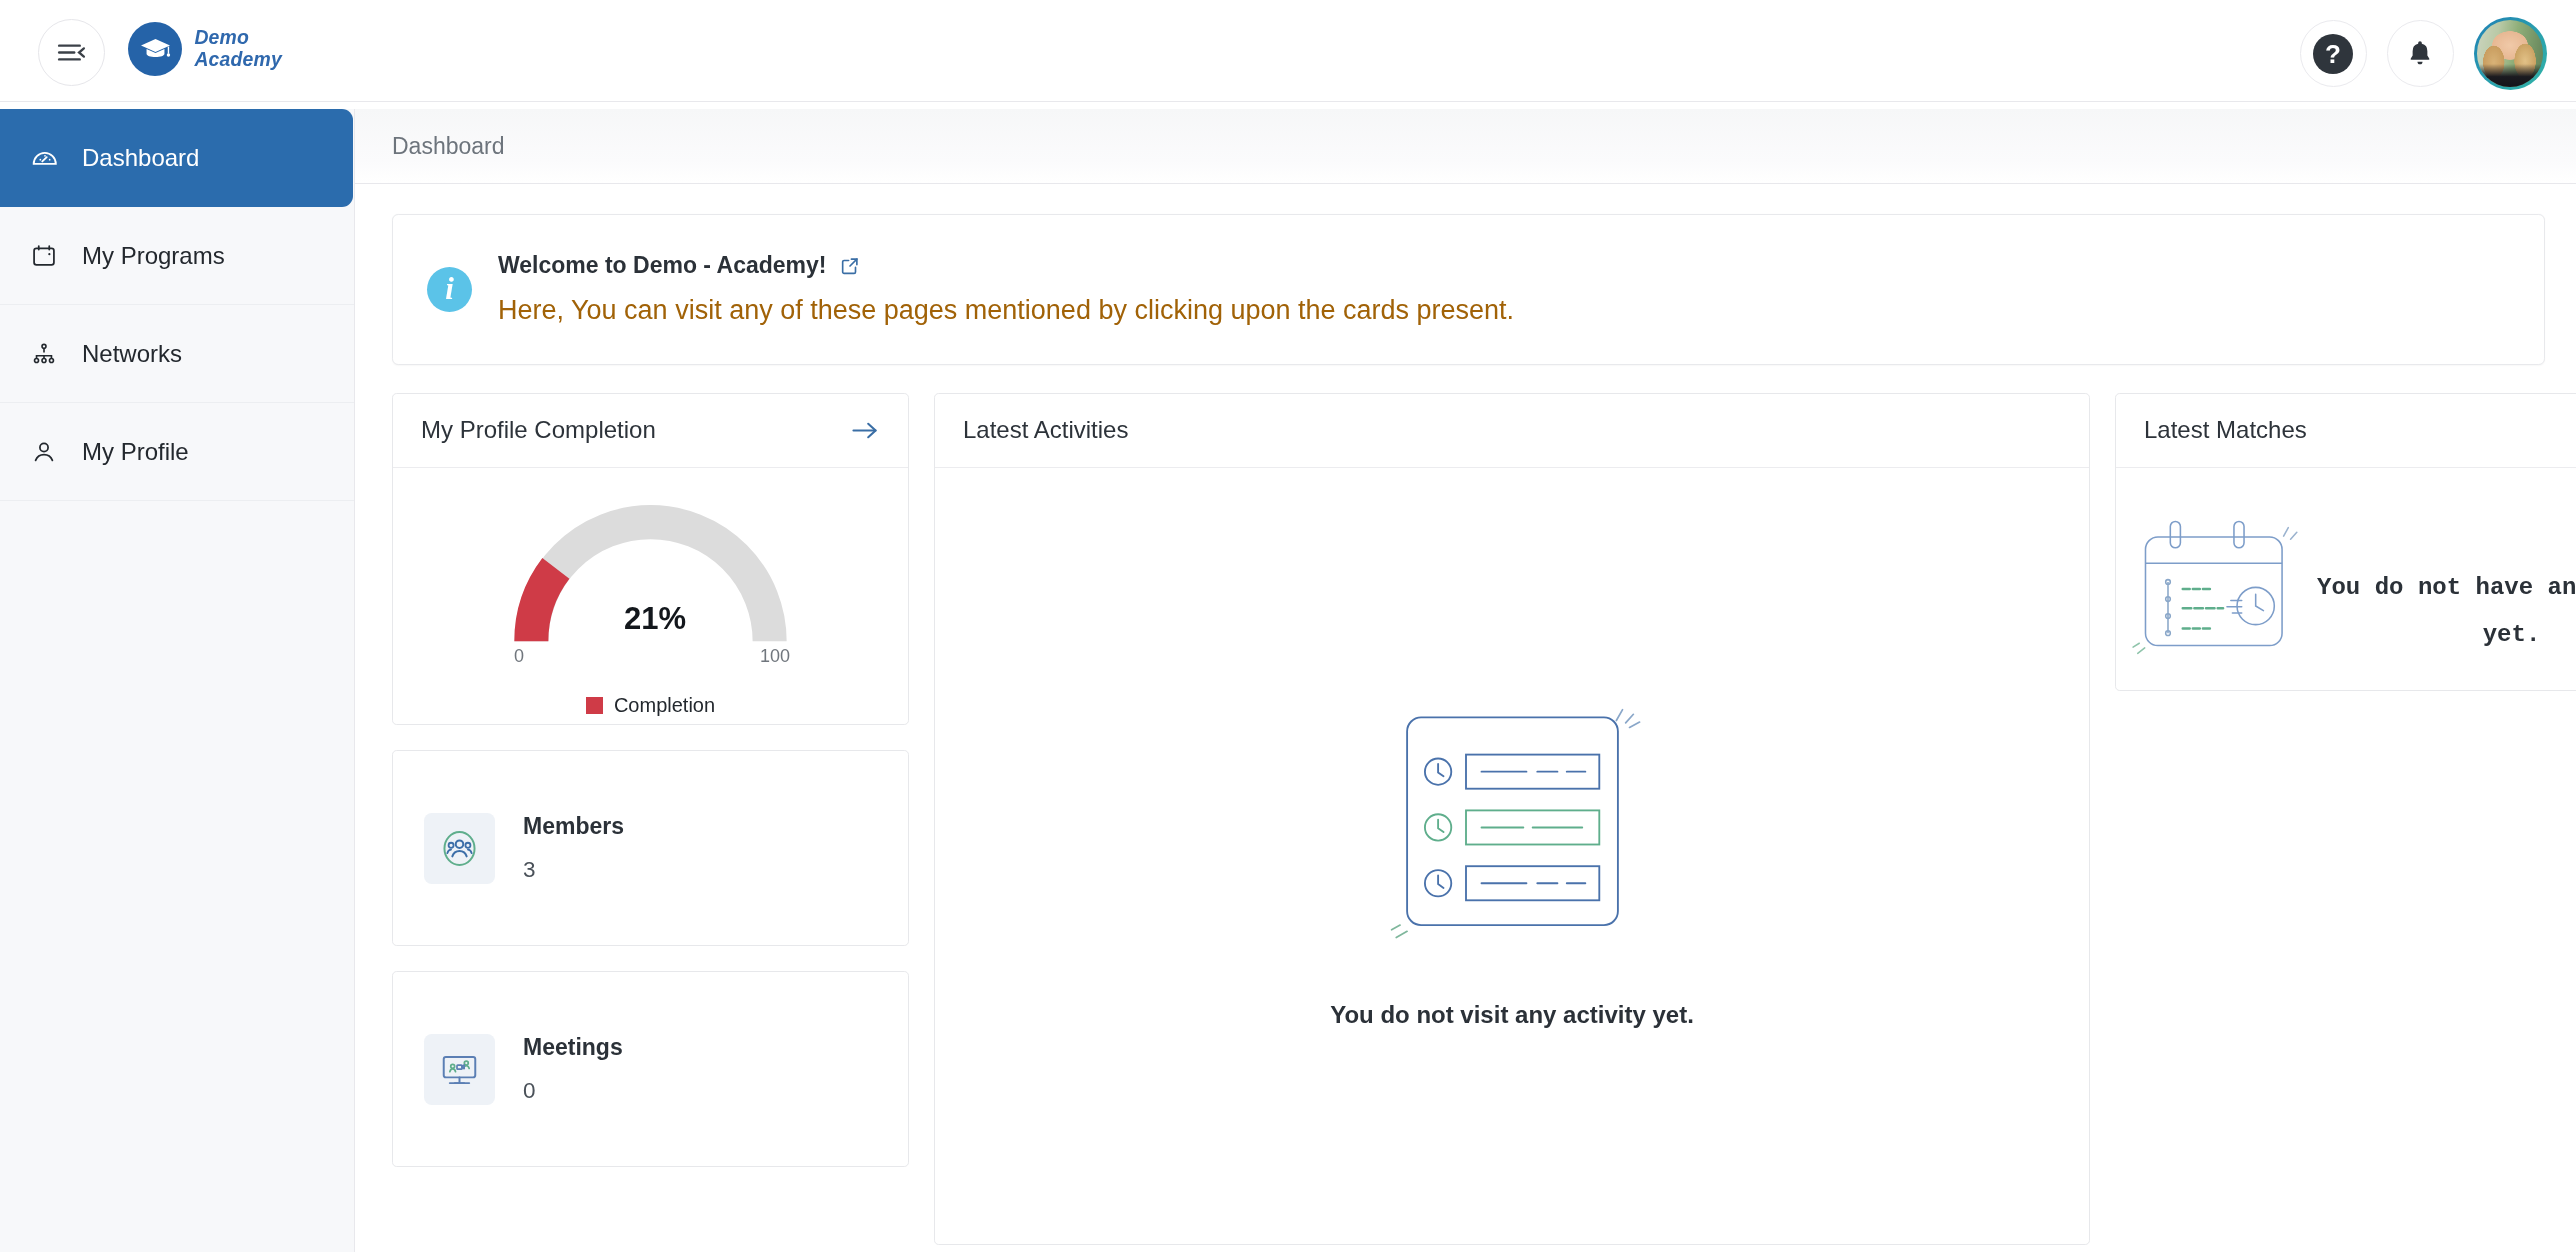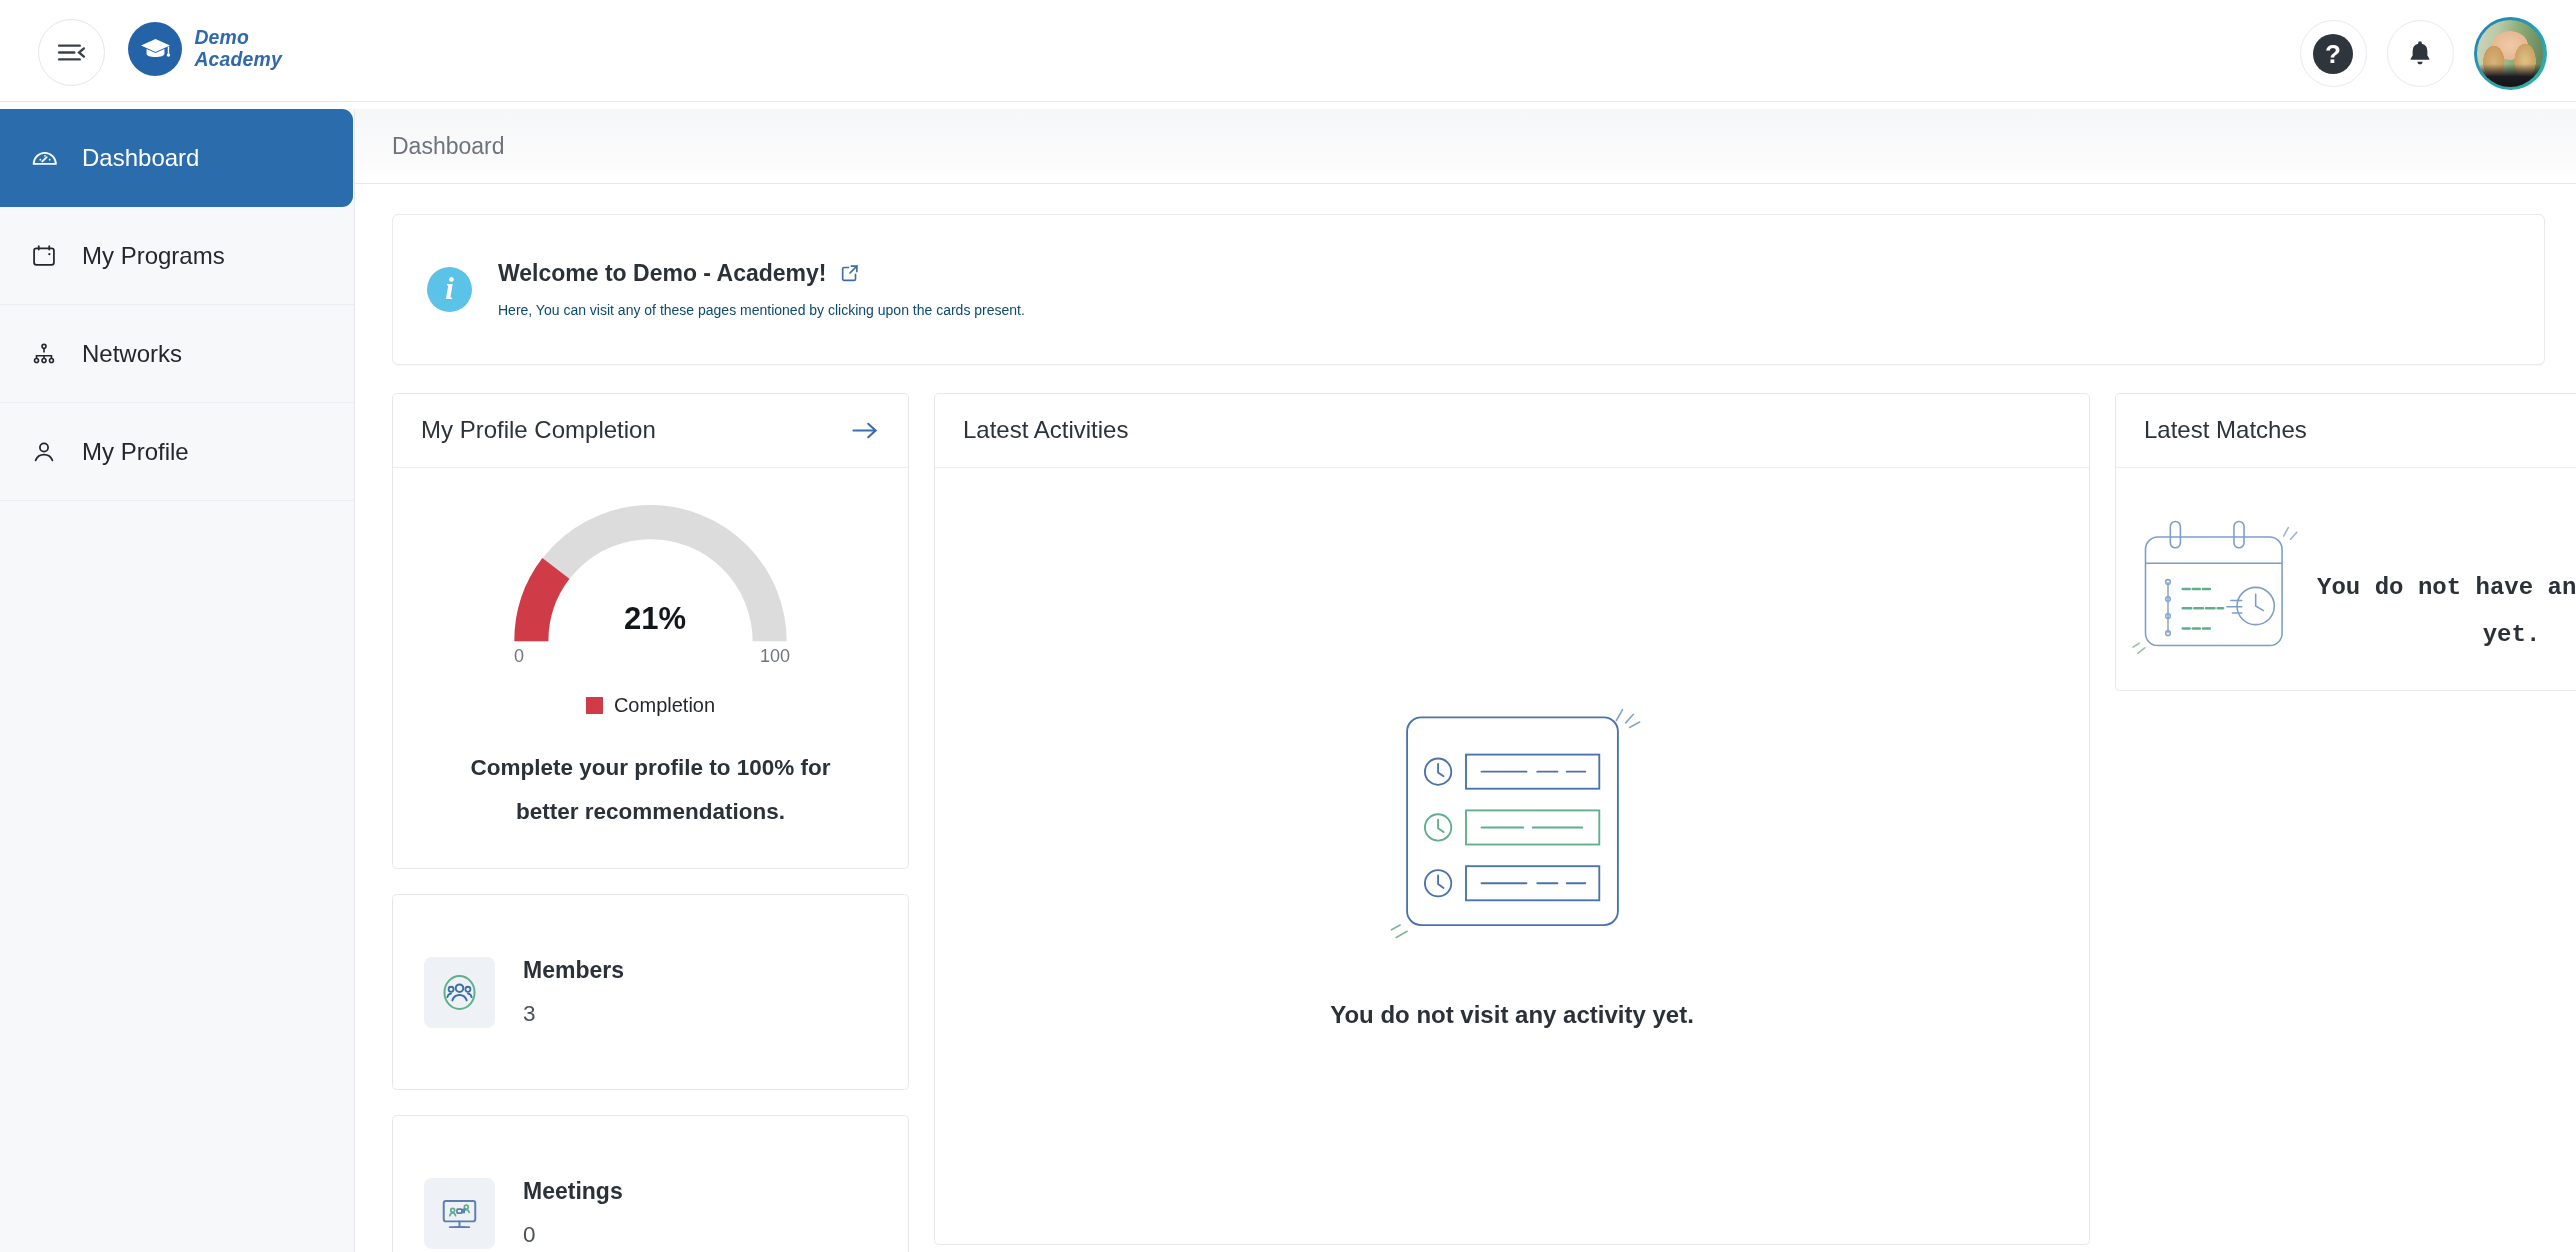--- a/index.html
+++ b/index.html
@@ -95,21 +95,21 @@
     background: #fff; height: 151px; display: flex; align-items: center; padding-left: 34px; gap: 26px;
     box-shadow: 0 0.8px 1.6px rgba(16,24,40,.03);
   }
   .info-badge {
     width: 45px; height: 45px; border-radius: 50%; background: #5bc3e8;
     color: #fff; font-style: italic; font-family: "Liberation Serif", serif;
     font-size: 31px; font-weight: 700; display: flex; align-items: center; justify-content: center;
     flex: 0 0 auto;
   }
   .banner-title { font-size: 23px; font-weight: 700; color: #2b3138; display: flex; align-items: center; gap: 12.4px; }
-  .banner-sub { font-size: 14px; color: #0c4a6e; margin-top: 15.5px; }
+  .banner-sub { font-size: 27px; color: #a16207; margin-top: 15.5px; }
 
   .grid {
     display: flex; gap: 25px; padding: 28px 31px 0 37px; align-items: flex-start;
   }
   .col-left { width: 517px; flex: 0 0 auto; }
   .col-mid  { width: 1156px; flex: 0 0 auto; }
   .col-right{ width: 614px; flex: 0 0 auto; }
 
   .card { background: #fff; border: 0.8px solid #e7e8eb; border-radius: 4.7px; }
   .card-head {
@@ -294,21 +294,20 @@
             </svg>
             <div class="gauge-value">21%</div>
             <div class="gauge-min">0</div>
             <div class="gauge-max">100</div>
           </div>
           <div class="legend">
             <span class="legend-swatch"></span>
             <span class="legend-label">Completion</span>
           </div>
         </div>
-        <div class="gauge-note">Complete your profile to 100% for better recommendations.</div>
       </div>
 
       <div class="card stat-card">
         <div class="stat-icon">
           <svg width="43" height="43" viewBox="0 0 24 24" fill="none">
             <ellipse cx="12" cy="12" rx="8.4" ry="9.2" stroke="#5fae8c" stroke-width="1.1"></ellipse>
             <circle cx="12" cy="9.6" r="2.1" stroke="#3c6ea8" stroke-width="1.1"></circle>
             <path d="M8 16.4c.6-2 2.1-3 4-3s3.4 1 4 3" stroke="#3c6ea8" stroke-width="1.1" stroke-linecap="round"></path>
             <circle cx="7.3" cy="10.2" r="1.4" stroke="#3c6ea8" stroke-width="1"></circle>
             <path d="M5.2 14.6c.4-1.3 1.2-2 2.1-2" stroke="#3c6ea8" stroke-width="1" stroke-linecap="round"></path>

